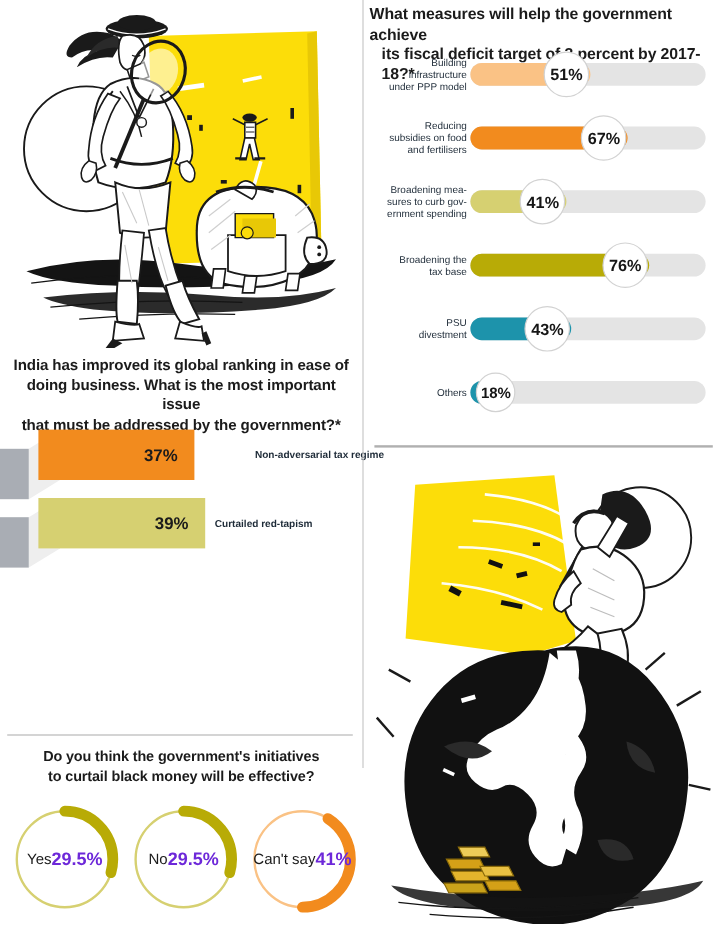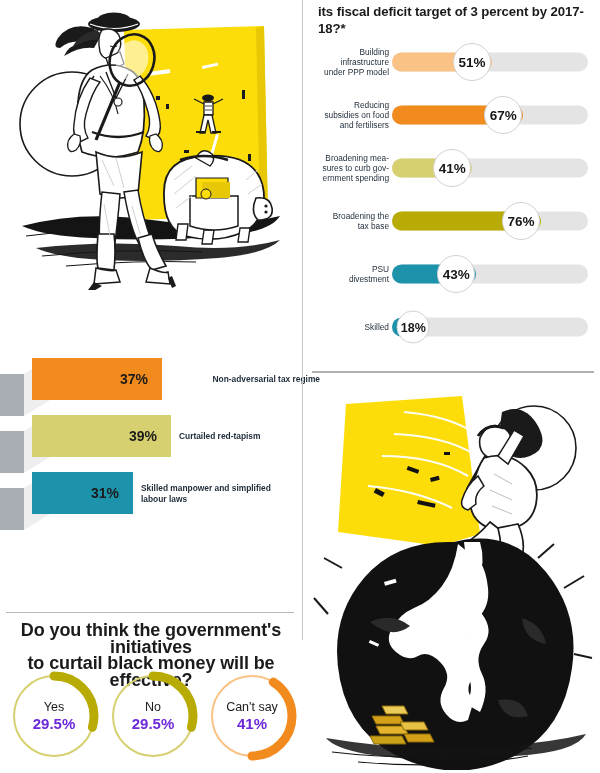--- a/index.html
+++ b/index.html
@@ -41,21 +41,21 @@
     position:absolute; left:308px; top:4px; width:288px;
     font-size: 13.2px; line-height: 16.5px; text-align:left;
   }
   #q-right .l2 { padding-left:10px; }
   #q-left {
     position:absolute; left:6px; top:296px; width:290px;
     font-size: 12.6px; line-height: 16.5px; text-align:center;
   }
   #q-black {
     position:absolute; left:6px; top:622px; width:290px;
-    font-size: 18px; line-height: 16.5px; text-align:center;
+    font-size: 12px; line-height: 16.5px; text-align:center;
   }
 
   
   #pillchart { position:absolute; left:308px; top:42px; width:290px; height:320px; }
   .pill-row { position:absolute; left:0; width:290px; height:40px; }
   .pill-label {
     position:absolute; right:209px; top:50%; transform:translateY(-50%);
     width:76px; text-align:right;
     font-size:8.3px; line-height:10.2px; font-weight:normal; color:#1e2b38;
   }
@@ -95,21 +95,21 @@
     font-size:8.4px; line-height:10.5px; font-weight:bold; color:#1e2b38;
     width:150px;
   }
 
   
   #donuts { position:absolute; left:6px; top:668px; width:290px; height:100px; }
   .donut { position:absolute; top:0; width:96px; height:96px; }
   .donut svg { display:block; }
   .donut-label {
     position:absolute; left:0; top:0; width:96px; height:96px;
-    display:flex; flex-direction:column; align-items:center; justify-content:center;
+    display:flex; align-items:center; justify-content:center;
     text-align:center; pointer-events:none;
   }
   .donut-name { font-size:12.5px; color:#1b1b1b; line-height:14px; }
   .donut-val { font-size:15px; font-weight:bold; color:#6d28d9; line-height:19px; }
 </style>
 </head>
 <body>
 
 <div id="page">
 
@@ -237,20 +237,21 @@
           <path d="M62 154 l12 26"></path>
             <path d="M76 152 l8 30"></path>
           <path d="M64 198 l6 32"></path>
             <path d="M92 200 l8 28"></path>
         </g>
       </g>
     </svg>
   </div>
 
   <div id="q-right" class="q-heading">
+    <div class="l1">What measures will help the government achieve</div>
     <div class="l2">its fiscal deficit target of 3 percent by 2017-18?*</div>
   </div>
 
   <div id="pillchart">
       <div class="pill-row" style="top: 0px;">
         <div class="pill-label">
           <div>Building</div>
           <div>infrastructure</div>
           <div>under PPP model</div>
         </div>
@@ -296,29 +297,34 @@
           <div>PSU</div>
           <div>divestment</div>
         </div>
         <div class="pill-track" style="background: rgb(228, 228, 228);">
           <div class="pill-fill" style="width: 84.28px; background: rgb(29, 147, 171);"></div>
         </div>
         <div class="pill-bubble" style="left: 148.28px;">43%</div>
       </div>
       <div class="pill-row" style="top: 265px;">
         <div class="pill-label">
-          <div>Skilled</div>
+          <div>Others</div>
         </div>
         <div class="pill-track" style="background: rgb(228, 228, 228);">
           <div class="pill-fill" style="width: 35.28px; background: rgb(29, 147, 171);"></div>
         </div>
         <div class="pill-bubble sm" style="left: 105.28px;">18%</div>
       </div>
     </div>
 
+  <div id="q-left" class="q-heading">
+    <div>India has improved its global ranking in ease of</div>
+    <div>doing business. What is the most important issue</div>
+    <div>that must be addressed by the government?*</div>
+  </div>
 
   <div id="barchart3d">
       <div class="b3-row" style="top: 0px; text-align: right;">
         <div class="b3-side" style="top: 16px; background: rgb(169, 173, 180);"></div>
         <div class="b3-wedge"><svg width="26" height="58" viewBox="0 0 26 58">
             <polygon points="0,16 26,0 26,42 0,58" fill="#eeeeee"></polygon>
           </svg></div>
         <div class="b3-bar" style="width: 130px; background: rgb(242, 139, 30); top: 0px;"></div>
         <div class="b3-pct" style="left: 120px; top: 21px;">37%</div>
         <div class="b3-text" style="left: 170px; top: 21px;">
@@ -329,32 +335,20 @@
         <div class="b3-side" style="top: 16px; background: rgb(169, 173, 180);"></div>
         <div class="b3-wedge"><svg width="26" height="58" viewBox="0 0 26 58">
             <polygon points="0,16 26,0 26,42 0,58" fill="#eeeeee"></polygon>
           </svg></div>
         <div class="b3-bar" style="width: 139px; background: rgb(214, 208, 113); top: 0px;"></div>
         <div class="b3-pct" style="left: 129px; top: 21px; text-align: right;">39%</div>
         <div class="b3-text" style="left: 179px; top: 21px;">
           <div>Curtailed red-tapism</div>
         </div>
       </div>
-      <div class="b3-row" style="top: 114px;">
-        <div class="b3-side" style="top: 16px; background: rgb(169, 173, 180);"></div>
-        <div class="b3-wedge"><svg width="26" height="58" viewBox="0 0 26 58">
-            <polygon points="0,16 26,0 26,42 0,58" fill="#eeeeee"></polygon>
-          </svg></div>
-        <div class="b3-bar" style="width: 101px; background: rgb(29, 147, 171); top: 0px;"></div>
-        <div class="b3-pct" style="left: 91px; top: 21px;">31%</div>
-        <div class="b3-text" style="left: 141px; top: 21px;">
-          <div>Skilled manpower and simplified</div>
-          <div>labour laws</div>
-        </div>
-      </div>
     </div>
 
   <div class="v-divider"></div>
   <div class="h-divider"></div>
   <div class="h-divider-right"></div>
 
   <div id="q-black" class="q-heading">
     <div>Do you think the government's initiatives</div>
     <div>to curtail black money will be effective?</div>
   </div>

